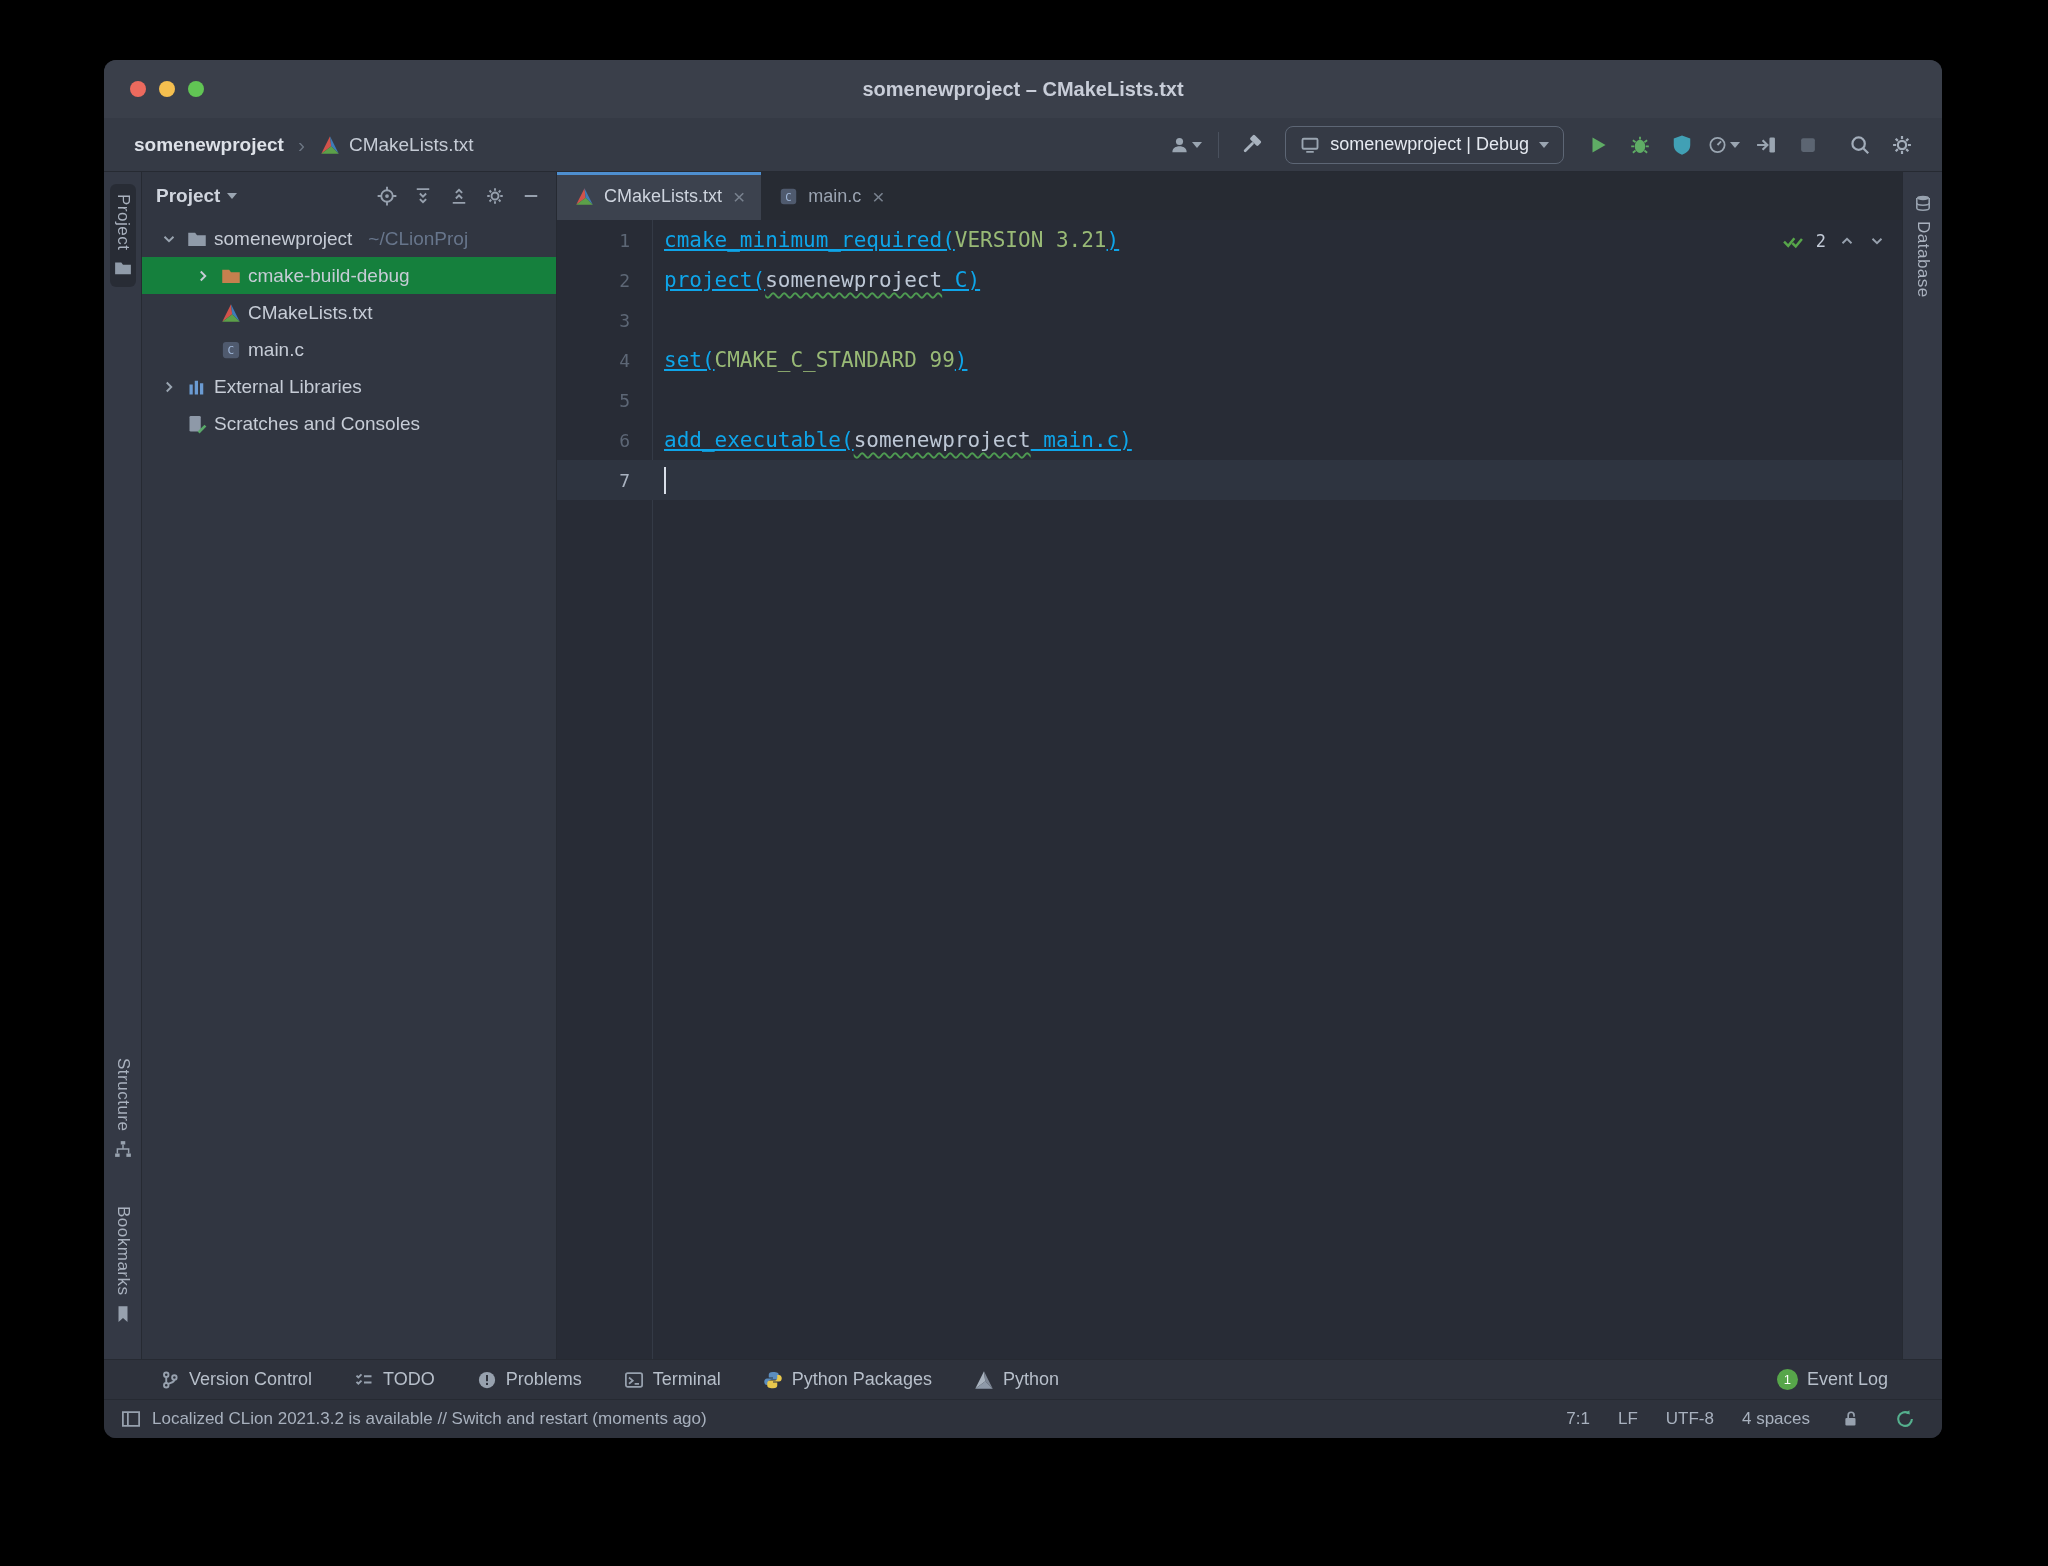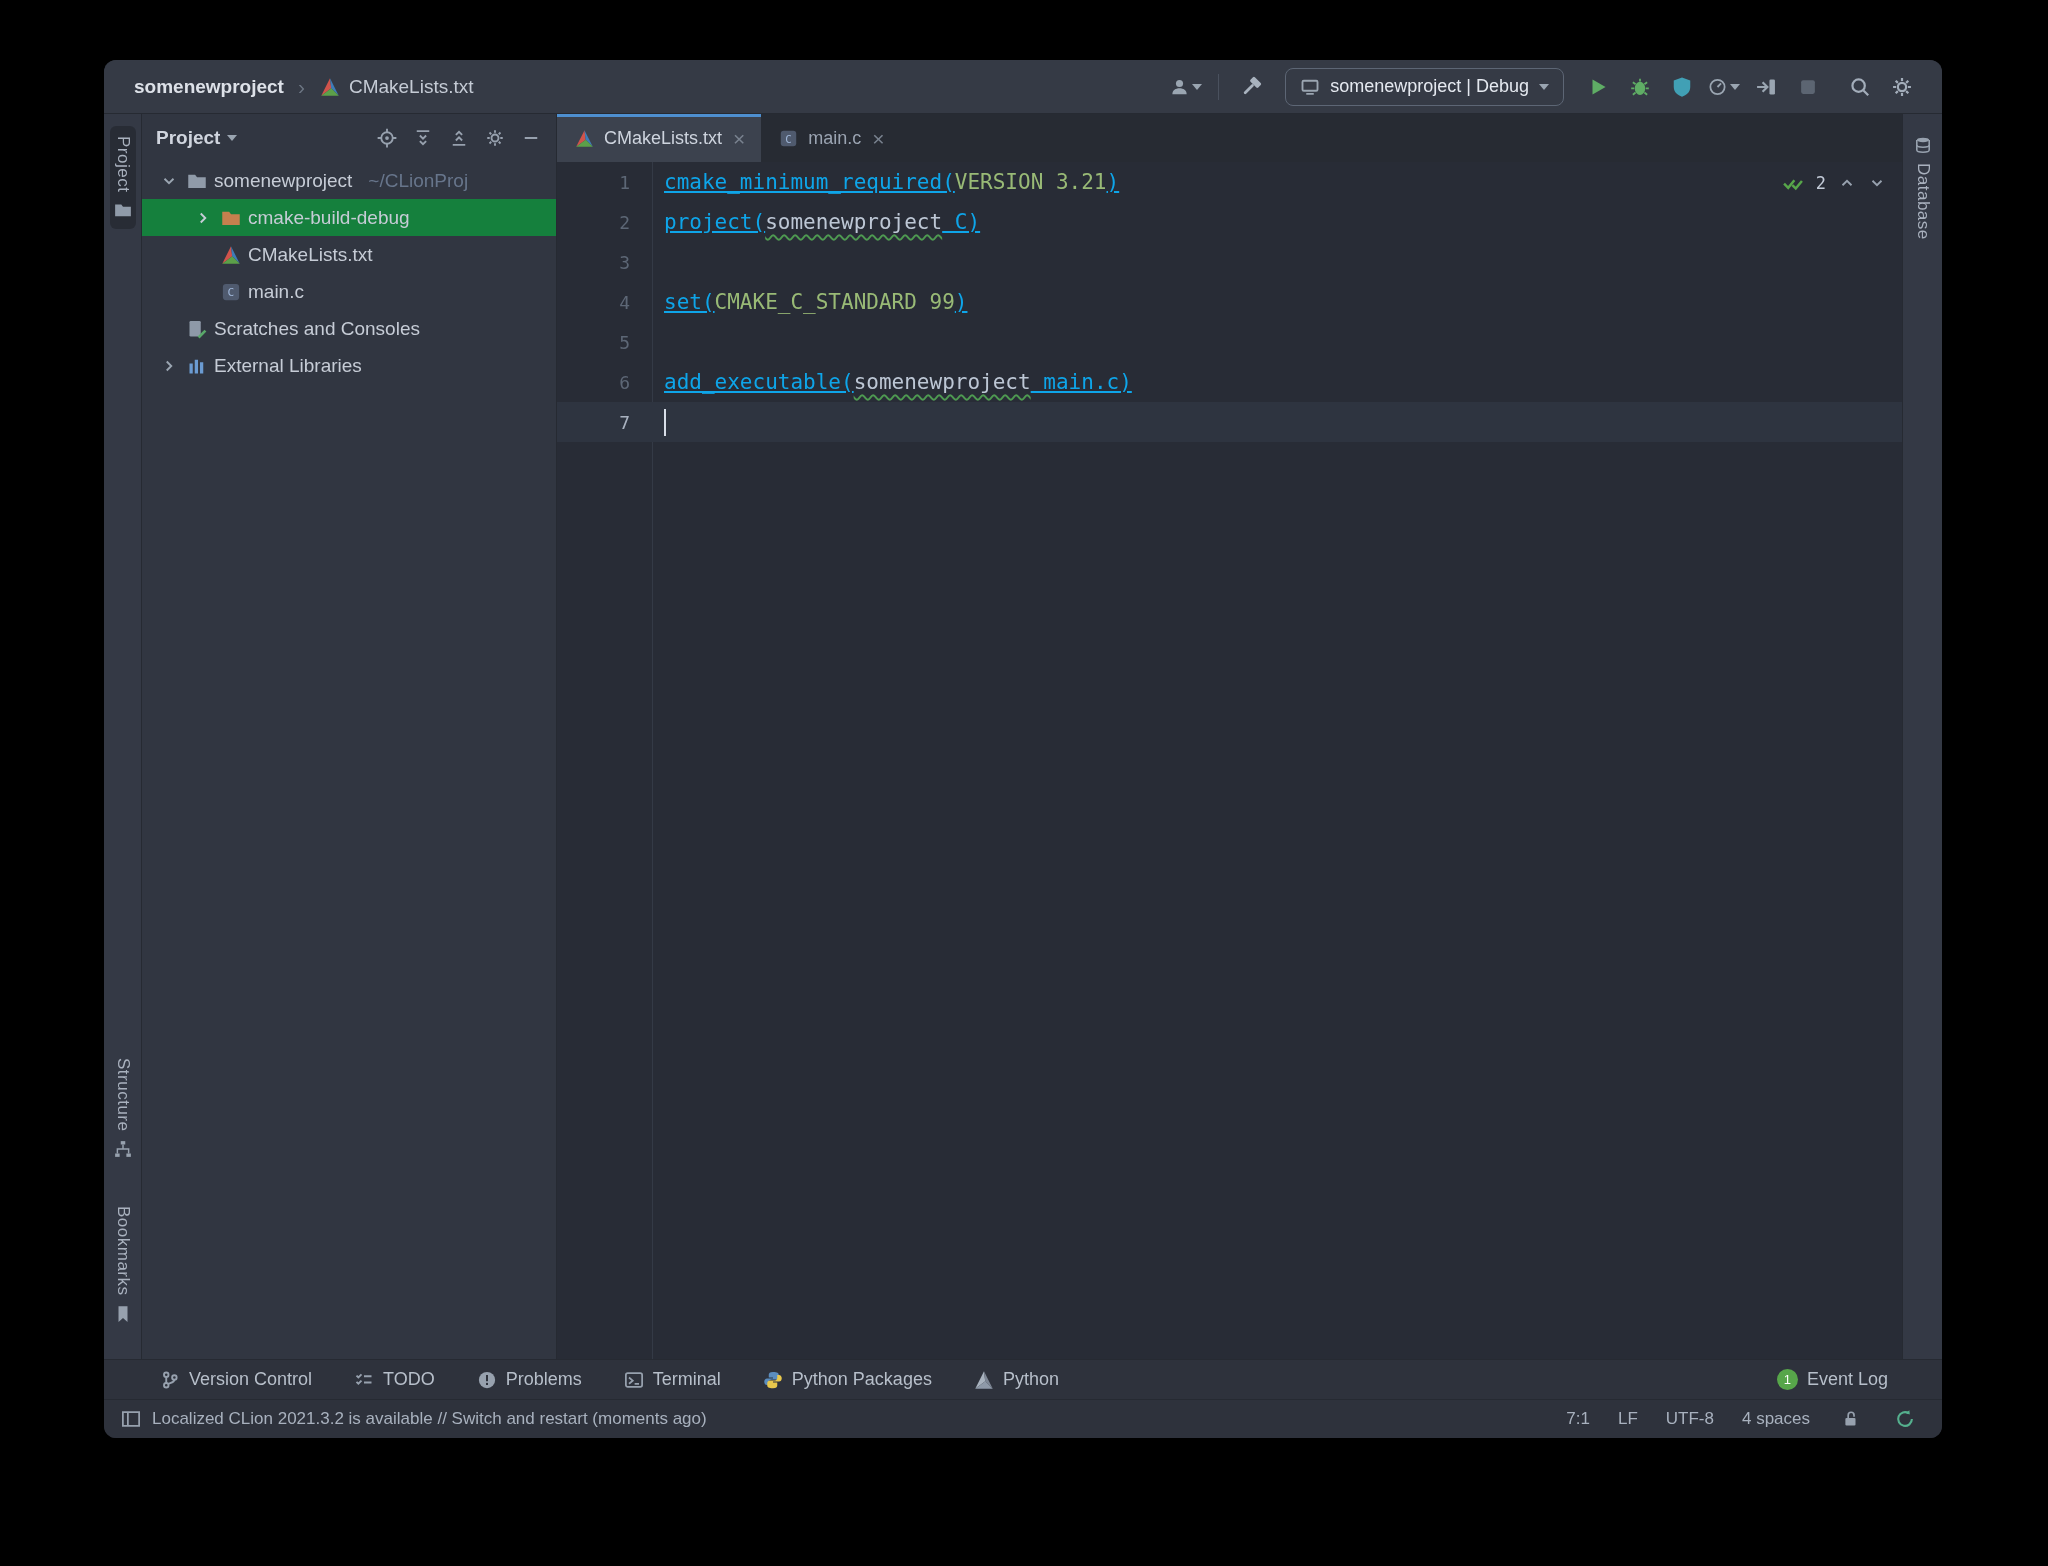--- a/index.html
+++ b/index.html
@@ -100,20 +100,28 @@
                display: flex; align-items: center; padding: 0 24px 0 14px; gap: 28px;
                font-size: 17px; color: #A8B1BE; }
   .status-left { display: flex; align-items: center; gap: 8px; margin-right: auto; }
   .status-item { white-space: nowrap; }
 </style>
 </head>
 <body>
 
 <div class="window">
 
+  <div class="titlebar">
+    <div class="traffic">
+      <span class="tl red"></span>
+      <span class="tl yellow"></span>
+      <span class="tl green"></span>
+    </div>
+    <div class="window-title">somenewproject – CMakeLists.txt</div>
+  </div>
 
   <div class="navbar">
     <span class="crumb-project">somenewproject</span>
     <span class="crumb-sep">›</span>
     <span class="crumb-file-wrap">
       <span class="t-icon">
         <svg width="20" height="20" viewBox="0 0 16 16">
             <polygon points="8,1 1,15 9,9" fill="#D0534B"></polygon>
             <polygon points="8,1 15,15 9,9" fill="#3E7CB8"></polygon>
             <polygon points="1,15 15,15 9,9" fill="#5CA049"></polygon>
@@ -307,43 +315,43 @@
         </div>
         <div class="tree-row d1" style="padding-left:78px;">
           <span class="t-icon">
               <svg width="20" height="20" viewBox="0 0 16 16">
                 <rect x="1.5" y="1.5" width="13" height="13" rx="2.5" fill="#4F5A6E"></rect>
                 <text x="8" y="11.5" text-anchor="middle" font-size="9" font-family="DejaVu Sans Mono, monospace" fill="#9FB6D8">C</text>
               </svg>
             </span>
           <span>main.c</span>
         </div>
-        <div class="tree-row d0" style="padding-left:44px;">
-          <span class="t-icon">
-              <svg width="20" height="20" viewBox="0 0 16 16">
-                <rect x="2" y="1.5" width="9" height="12.5" rx="1" fill="#8E99A8"></rect>
-                <path d="M8.5 14l5.5-5.5 1.5 1.5-5.5 5.5z" fill="#59A869"></path>
-              </svg>
-            </span>
-          <span>Scratches and Consoles</span>
-        </div>
         <div class="tree-row d0">
           <span class="chev">
               <svg width="18" height="18" viewBox="0 0 16 16" fill="none" stroke="#9AA5B1" stroke-width="1.7">
                 <path d="M6 4l4 4-4 4"></path>
               </svg>
             </span>
           <span class="t-icon">
               <svg width="20" height="20" viewBox="0 0 16 16" fill="#6B9BD2">
                 <rect x="2" y="6" width="2.6" height="8"></rect>
                 <rect x="6.2" y="3" width="2.6" height="11"></rect>
                 <rect x="10.4" y="5" width="2.6" height="9"></rect>
               </svg>
             </span>
           <span>External Libraries</span>
+        </div>
+        <div class="tree-row d0" style="padding-left:44px;">
+          <span class="t-icon">
+              <svg width="20" height="20" viewBox="0 0 16 16">
+                <rect x="2" y="1.5" width="9" height="12.5" rx="1" fill="#8E99A8"></rect>
+                <path d="M8.5 14l5.5-5.5 1.5 1.5-5.5 5.5z" fill="#59A869"></path>
+              </svg>
+            </span>
+          <span>Scratches and Consoles</span>
         </div>
       </div>
     </div>
 
     <div class="editor-col">
       <div class="tabstrip">
         <div class="tab active">
           <span class="t-icon">
               <svg width="19" height="19" viewBox="0 0 16 16">
                 <polygon points="8,1 1,15 9,9" fill="#D0534B"></polygon>

